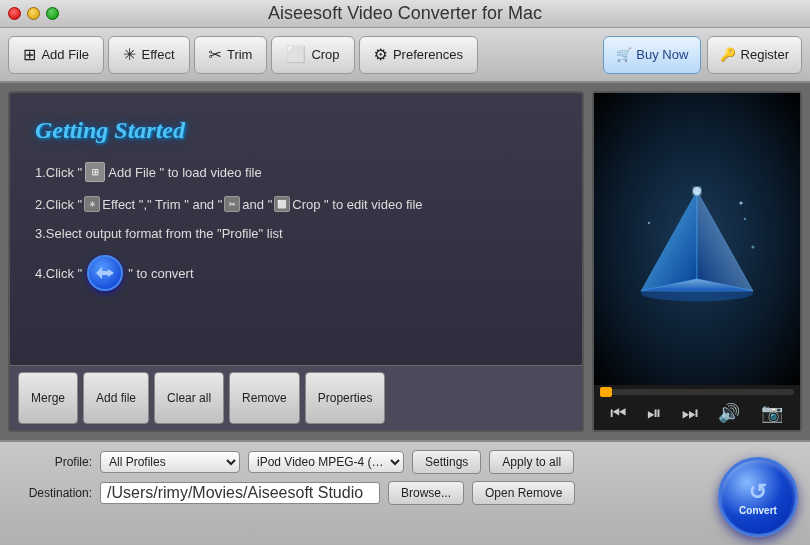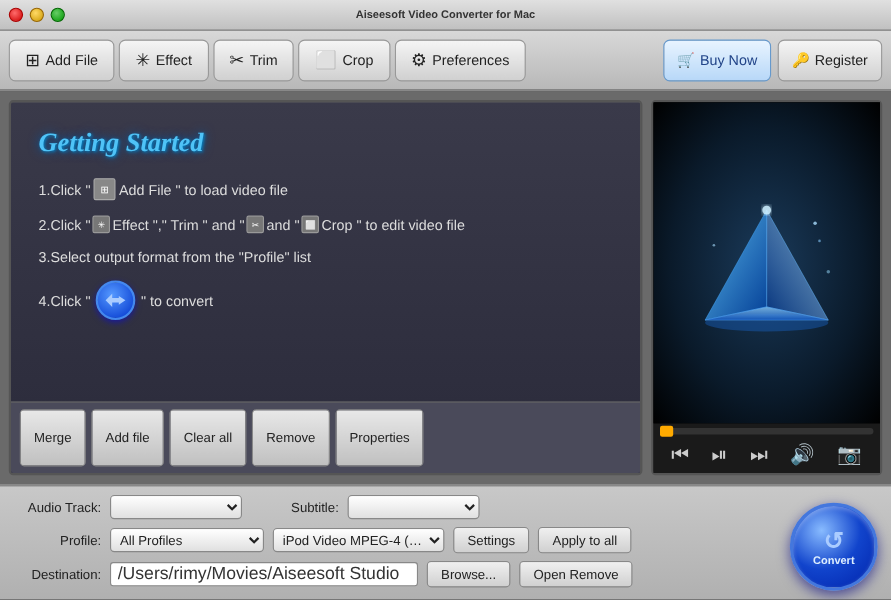--- a/index.html
+++ b/index.html
@@ -29,23 +29,23 @@
       align-items: center;
     }
     .traffic-light {
       width: 13px; height: 13px;
       border-radius: 50%;
     }
     .tl-red { background: radial-gradient(circle at 40% 35%, #ff6b6b, #cc0000); border: 1px solid #a00; }
     .tl-yellow { background: radial-gradient(circle at 40% 35%, #ffd966, #cc9900); border: 1px solid #996600; }
     .tl-green { background: radial-gradient(circle at 40% 35%, #66cc66, #009900); border: 1px solid #006600; }
     #titlebar .title-text {
-      font-size: 10px;
+      font-size: 18px;
       color: #333;
-      font-weight: 700;
+      font-weight: 400;
     }
     
     #toolbar {
       background: linear-gradient(to bottom, #d8d8d8, #b8b8b8);
       height: 55px;
       display: flex;
       align-items: center;
       padding: 0 8px;
       border-bottom: 2px solid #888;
       gap: 4px;
@@ -481,30 +481,20 @@
         <button class="ctrl-btn">⏭</button>
         <button class="ctrl-btn">🔊</button>
         <button class="ctrl-btn">📷</button>
       </div>
     </div>
   </div>
 </div>
 
 <div id="bottom-panel" style="position:relative;">
 
-  <div class="control-row">
-    <span class="ctrl-label">Audio Track:</span>
-    <select class="ctrl-select ctrl-select-small">
-      <option></option>
-    </select>
-    <span class="ctrl-label">Subtitle:</span>
-    <select class="ctrl-select ctrl-select-small">
-      <option></option>
-    </select>
-  </div>
 
   <div class="control-row">
     <span class="ctrl-label">Profile:</span>
     <select class="ctrl-select ctrl-select-profile">
       <option>All Profiles</option>
     </select>
     <select class="ctrl-select ctrl-select-format">
       <option>iPod Video MPEG-4 (…</option>
     </select>
     <button class="ctrl-btn-action">Settings</button>

